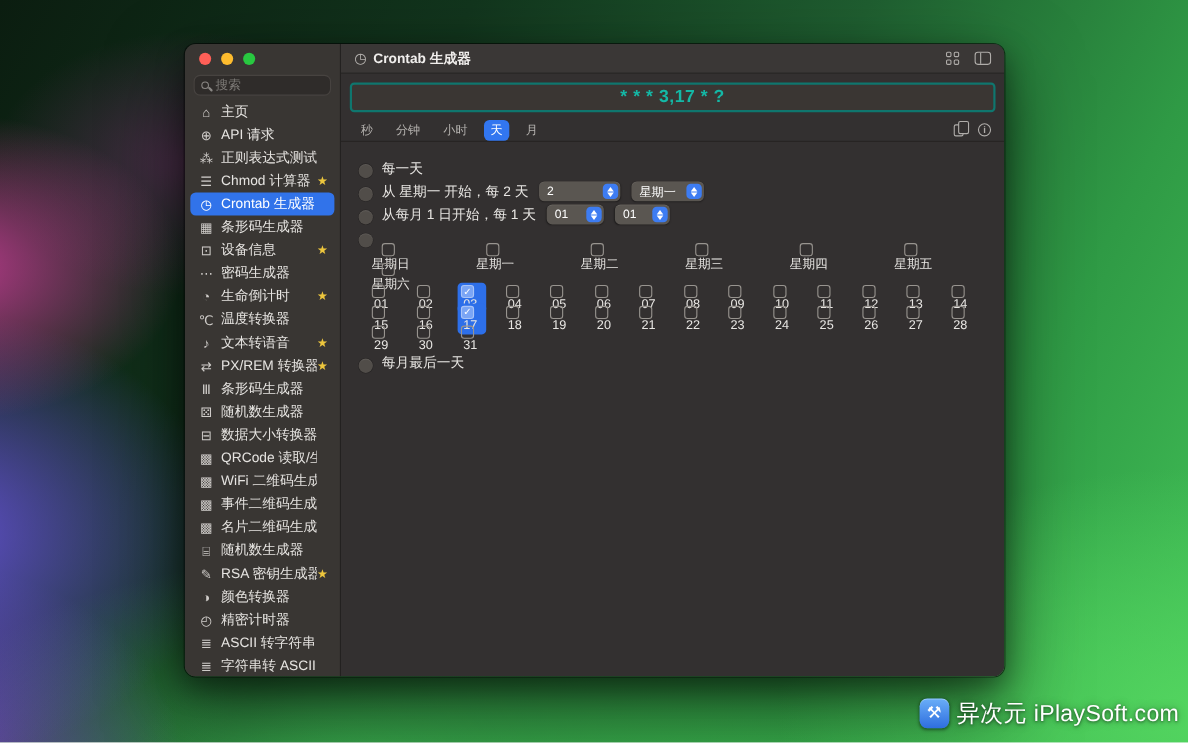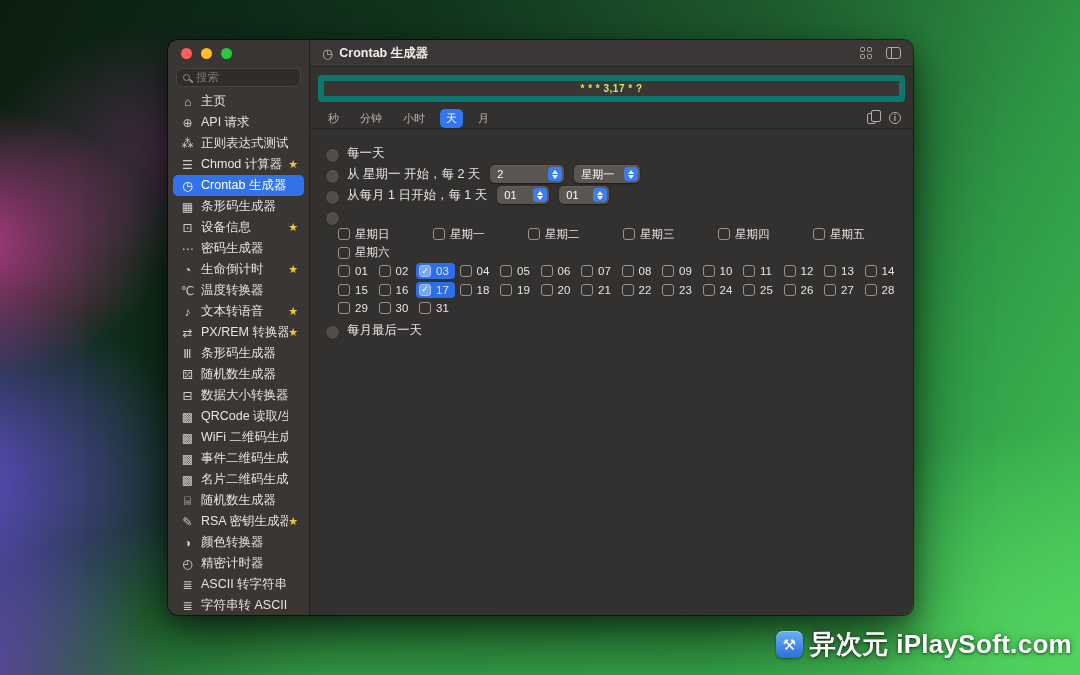--- a/index.html
+++ b/index.html
@@ -53,23 +53,23 @@
     display:flex; align-items:center; padding:0 12px; }
   .tb-icon{ color:#b5b2af; font-size:13px; margin-right:6px; }
   .tb-title{ font-size:12.5px; font-weight:700; color:#f0eeec; }
   .tb-right{ margin-left:auto; display:flex; align-items:center; gap:14px; }
   .grid-icon{ display:grid; grid-template-columns:repeat(2,5px); grid-auto-rows:5px; gap:2.5px; }
   .grid-icon span{ border:1.1px solid #b0adaa; border-radius:1.5px; }
   .panel-icon{ width:15px; height:12px; border:1.2px solid #b0adaa; border-radius:3px; position:relative; }
   .panel-icon::after{ content:""; position:absolute; top:0; bottom:0; left:4.2px; width:1.2px; background:#b0adaa; }
 
   .exprbar{ padding:8px 8px 6px 8px; }
-  .expr{ height:27px; background:#3a3633; border:6px solid #0f766e; border-radius:4px;
+  .expr{ height:27px; background:#3a3633; border:2px solid #0f766e; border-radius:4px;
     display:flex; align-items:center; justify-content:center;
-    font-size:10px; font-weight:700; letter-spacing:.5px; color:#bef264; }
+    font-size:16px; font-weight:700; letter-spacing:.5px; color:#14b8a6; }
 
   .tabs{ height:21px; flex:none; border-bottom:1px solid #262423; display:flex; align-items:center; padding:0 12px; }
   .tabrow{ display:flex; align-items:center; gap:9px; }
   .tab{ font-size:11px; color:#b5b2af; padding:2px 6px; border-radius:5px; }
   .tab.selected{ background:#3276f0; color:#fff; }
   .tab-icons{ margin-left:auto; display:flex; align-items:center; gap:13px; }
   .copy-icon{ width:9px; height:11px; border:1.2px solid #b0adaa; border-radius:2px; position:relative; }
   .copy-icon::before{ content:""; position:absolute; top:-3.5px; left:2.5px; width:8px; height:10px;
     border:1.2px solid #b0adaa; border-radius:2px; background:#333030; }
   .info-icon{ width:12px; height:12px; border:1.2px solid #b0adaa; border-radius:50%;
@@ -96,31 +96,31 @@
   .grid{ display:flex; flex-wrap:wrap; padding-left:20px; }
   .grid.weekdays{ width:600px; }
   .grid.dates{ width:600px; }
   .check-item{ display:inline-flex; align-items:center; height:18.5px; font-size:11.5px; color:#e8e6e3; }
   .grid.weekdays .check-item{ width:95px; }
   .grid.dates .check-item{ width:40.5px; }
   .cb{ width:12px; height:12px; border:1.3px solid #98948f; border-radius:3px; flex:none; margin-right:5px;
     display:flex; align-items:center; justify-content:center; }
   .tick{ display:none; font-size:9px; line-height:1; color:#fff; font-weight:700; }
   .check-item.checked .cbwrap{ background:#2d6fe9; border-radius:4px; padding:2px 6px 2px 3px; margin:-2px -6px -2px -3px; }
-  .cbwrap{ display:inline-flex; align-items:center; }
+  .cbwrap{ display:inline-flex; align-items:center;flex-direction:column; }
   .check-item.checked .cb{ background:#7aa5f5; border-color:#a9c4f8; }
   .check-item.checked .tick{ display:block; }
   .r5{ margin-top:3px; }
 
   
   .watermark{ position:absolute; right:8px; bottom:13px; display:flex; align-items:center; gap:7px; }
   .wm-icon{ width:27px; height:27px; border-radius:7px; background:linear-gradient(180deg,#6aaef8,#2e6ede);
     color:#fff; font-size:15px; display:flex; align-items:center; justify-content:center;
     box-shadow:0 1px 3px rgba(0,0,0,.45), inset 0 1px 0 rgba(255,255,255,.35); }
-  .wm-text{ font-size:26px; font-weight:700; color:#fff; letter-spacing:.3px;
+  .wm-text{ font-size:21px; font-weight:400; color:#fff; letter-spacing:.3px;
     text-shadow:0 1px 3px rgba(0,0,0,.6), 0 0 9px rgba(0,0,0,.35); }
 </style>
 </head>
 <body>
 
 <div class="screen">
 
   <div class="window">
 
     <aside class="sidebar">

